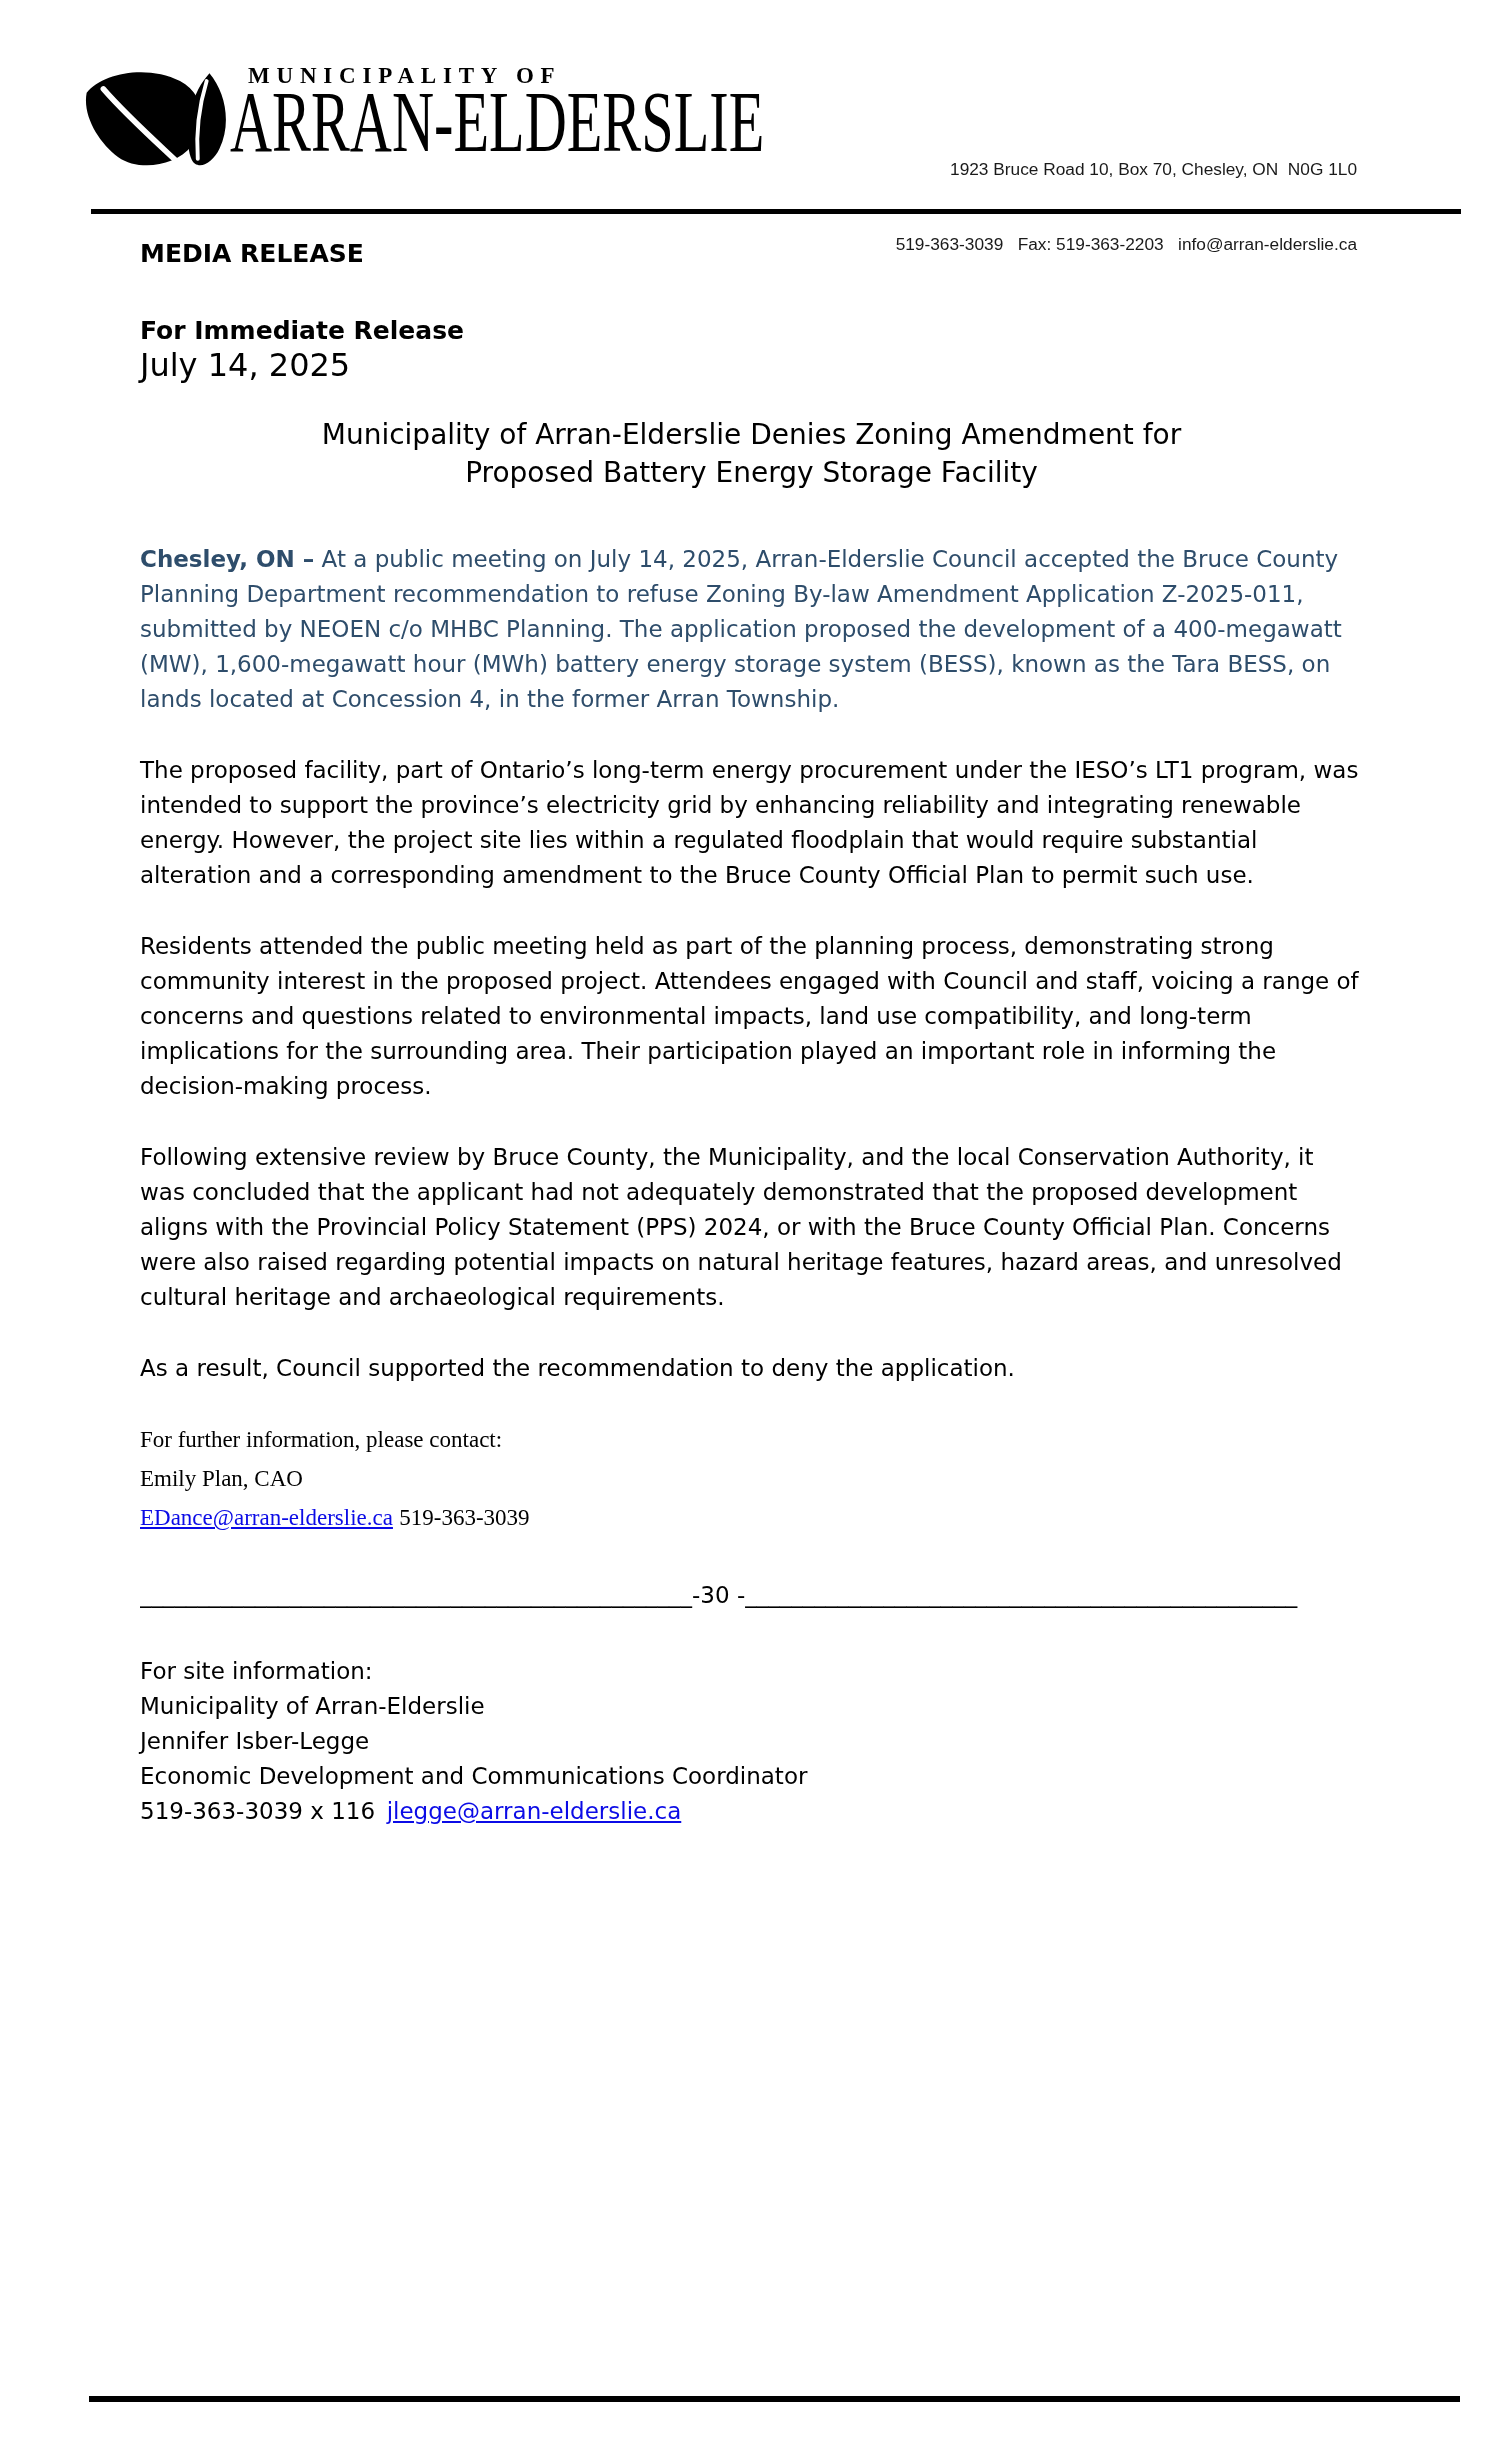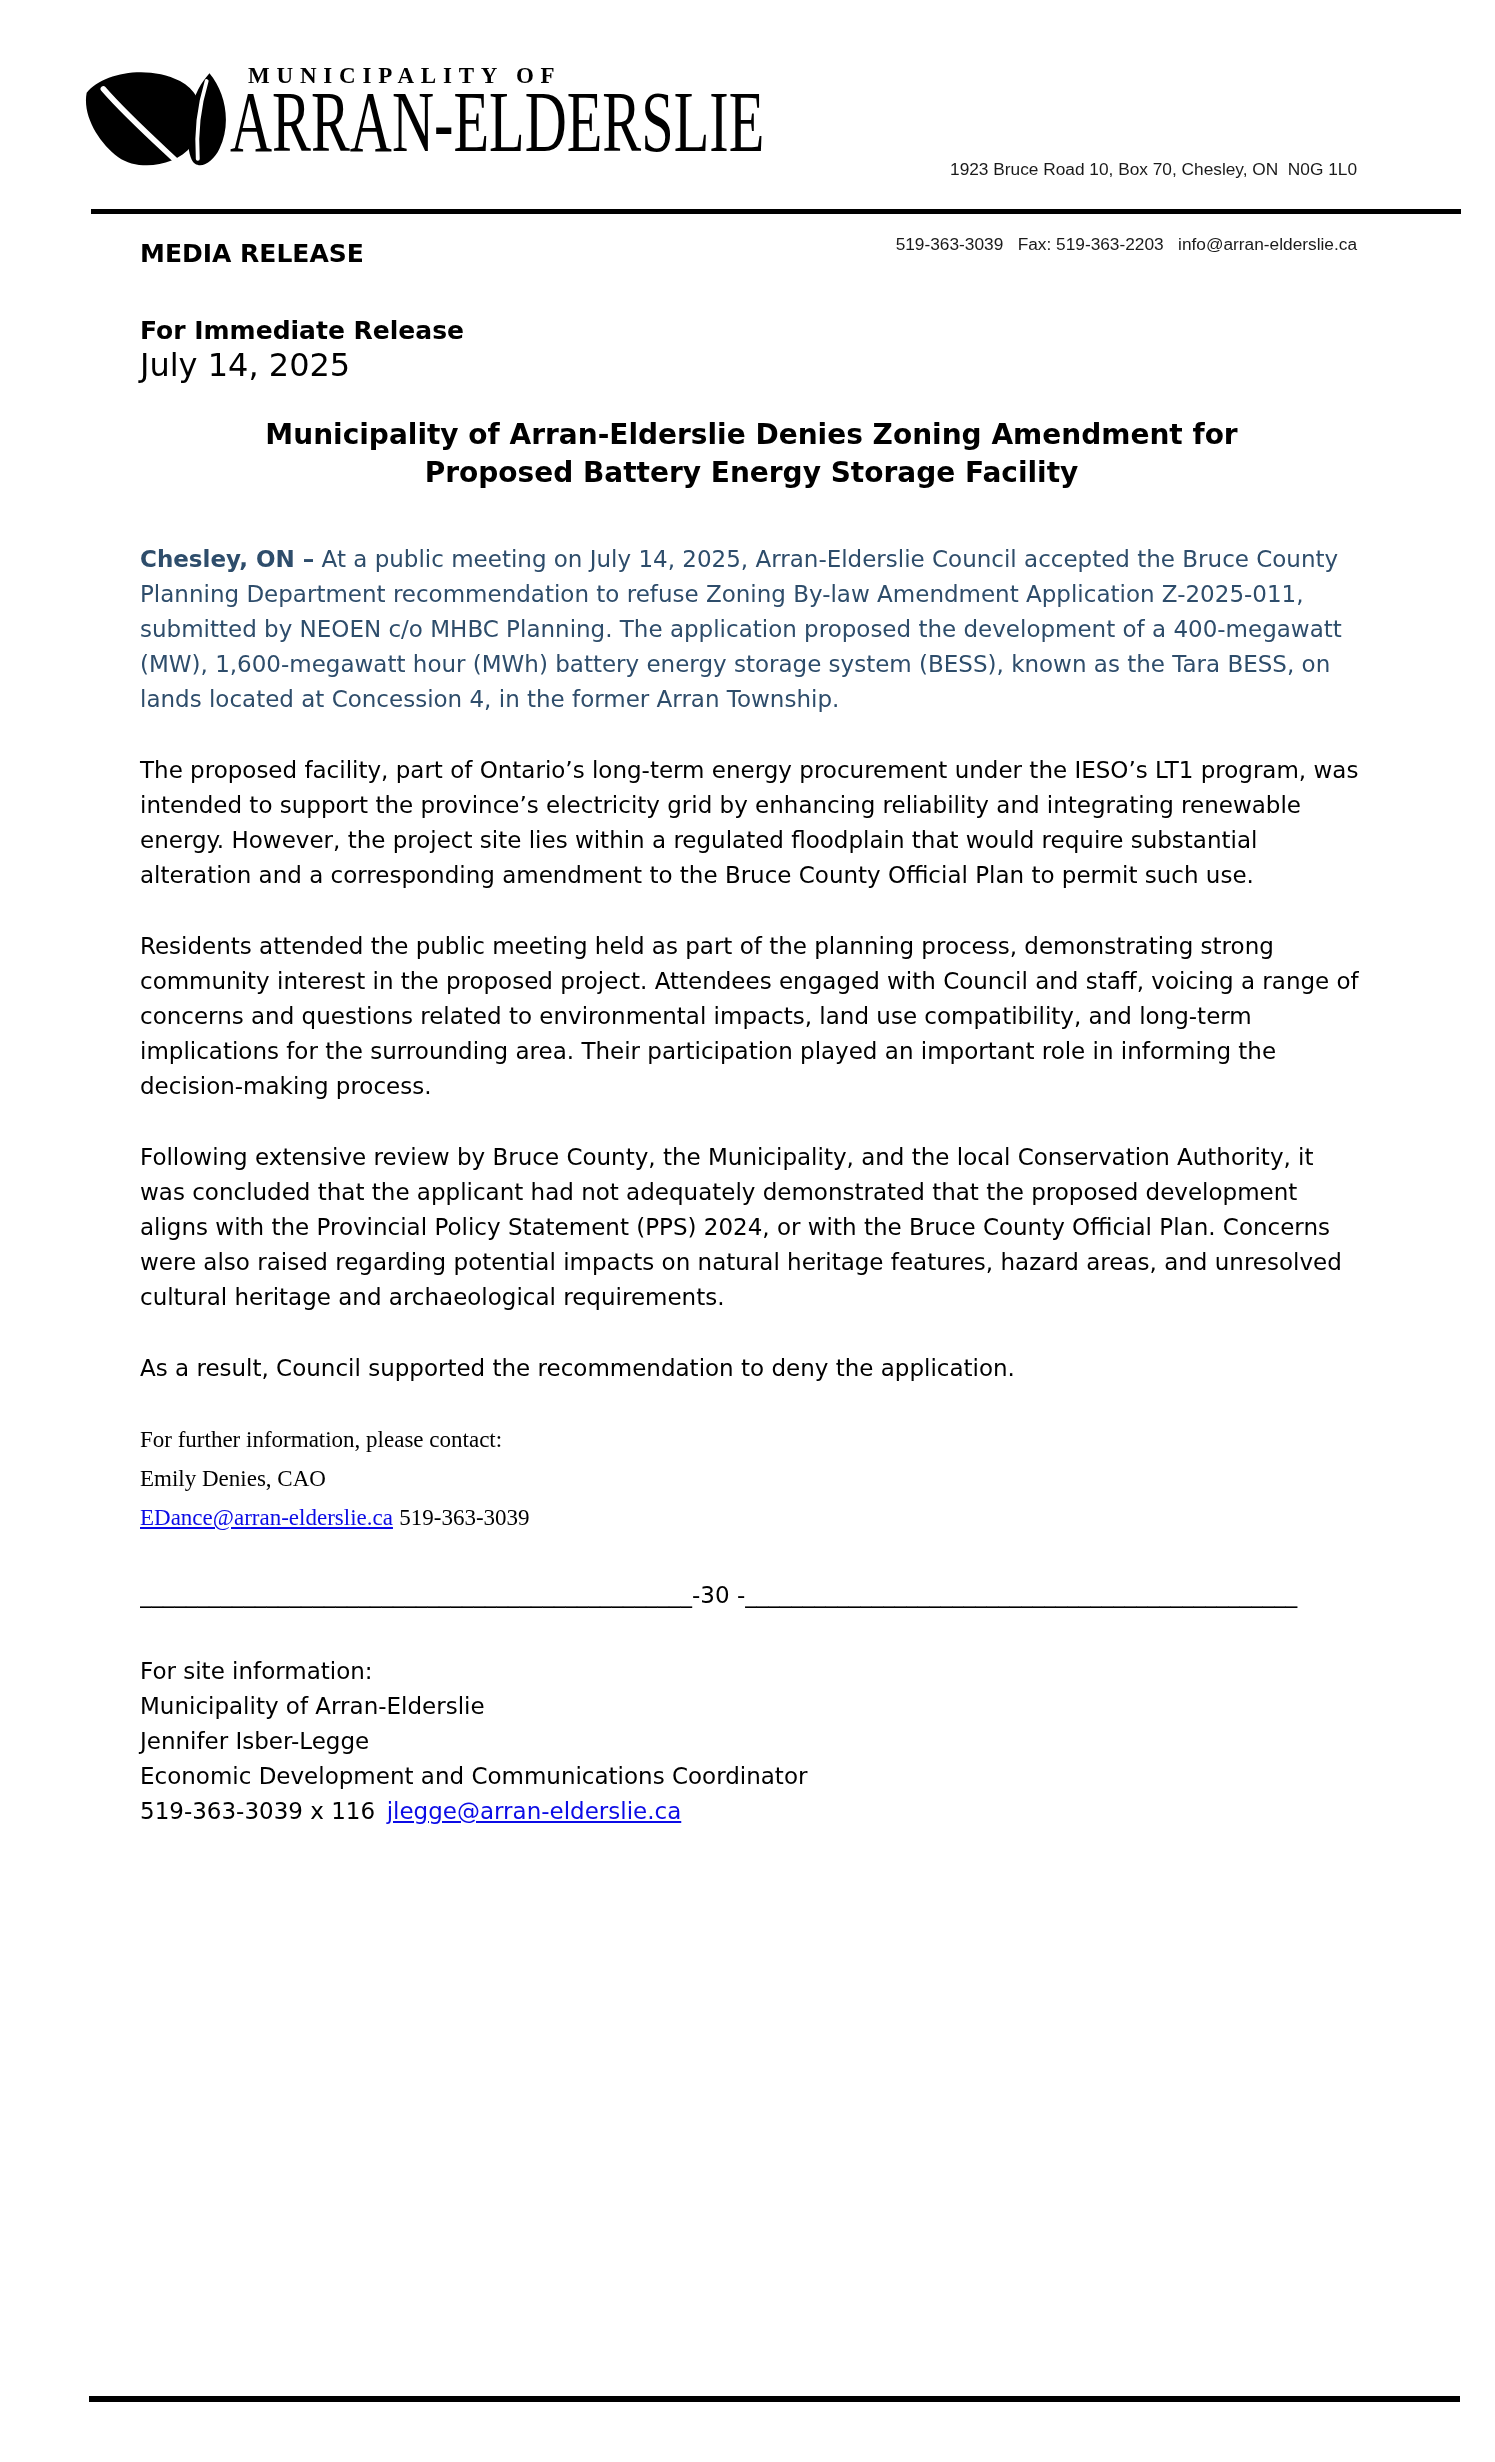--- a/index.html
+++ b/index.html
@@ -31,21 +31,21 @@
     font-size:17.3px;line-height:25px;color:#1a1a1a;
     white-space:pre-wrap;
   }
   .rule-top{position:absolute;left:91px;top:209px;width:1370px;height:4.7px;background:#000;}
   .rule-bottom{position:absolute;left:89px;top:2396px;width:1371px;height:6.3px;background:#000;}
   
   .main{position:absolute;left:140px;top:214px;width:1223px;}
   .kicker{font-size:25px;font-weight:700;margin-top:23px;line-height:33px;}
   .release-label{font-size:25px;font-weight:700;margin-top:44px;line-height:34px;}
   .date{font-size:32px;line-height:34px;}
-  .title{font-size:28px;font-weight:700;line-height:38px;text-align:center;margin-top:34px;}
+  .title{font-size:28px;font-weight:400;line-height:38px;text-align:center;margin-top:34px;}
   .para{font-size:23px;line-height:35px;margin-top:36px;}
   .para.lead{color:#2e4d6b;margin-top:50px;}
   .para.lead b{font-weight:700;}
   .contact-block{font-size:23px;line-height:39px;margin-top:34px;font-family:Liberation Serif, serif;}
   .divider{font-size:23px;line-height:29px;margin-top:44px;white-space:nowrap;overflow:hidden;}
   .more-info{font-size:23px;line-height:35px;margin-top:44px;}
   a.link,.link{color:#0b0be6;text-decoration:underline;cursor:pointer;}
   .gap2{display:inline-block;width:11.6px;}
   .gap1{display:inline-block;width:6.3px;}
 </style>
@@ -85,21 +85,21 @@
     <div class="para">The proposed facility, part of Ontario’s long-term energy procurement under the IESO’s LT1 program, was intended to support the province’s electricity grid by enhancing reliability and integrating renewable energy. However, the project site lies within a regulated floodplain that would require substantial alteration and a corresponding amendment to the Bruce County Official Plan to permit such use.</div>
 
     <div class="para">Residents attended the public meeting held as part of the planning process, demonstrating strong community interest in the proposed project. Attendees engaged with Council and staff, voicing a range of concerns and questions related to environmental impacts, land use compatibility, and long-term implications for the surrounding area. Their participation played an important role in informing the decision-making process.</div>
 
     <div class="para">Following extensive review by Bruce County, the Municipality, and the local Conservation Authority, it was concluded that the applicant had not adequately demonstrated that the proposed development aligns with the Provincial Policy Statement (PPS) 2024, or with the Bruce County Official Plan. Concerns were also raised regarding potential impacts on natural heritage features, hazard areas, and unresolved cultural heritage and archaeological requirements.</div>
 
     <div class="para">As a result, Council supported the recommendation to deny the application.</div>
 
     <div class="contact-block">
       <div>For further information, please contact:</div>
-      <div>Emily Denies, CAO</div>
+      <div>Emily Plan, CAO</div>
       <div><a class="link">EDance@arran-elderslie.ca</a><span class="gap1"></span><span>519-363-3039</span></div>
     </div>
 
     <div class="divider"><span>________________________________________________</span><span>-30 -</span><span>________________________________________________</span></div>
 
     <div class="more-info">
       <div>For site information:</div>
       <div>Municipality of Arran-Elderslie</div>
       <div>Jennifer Isber-Legge</div>
       <div>Economic Development and Communications Coordinator</div>

